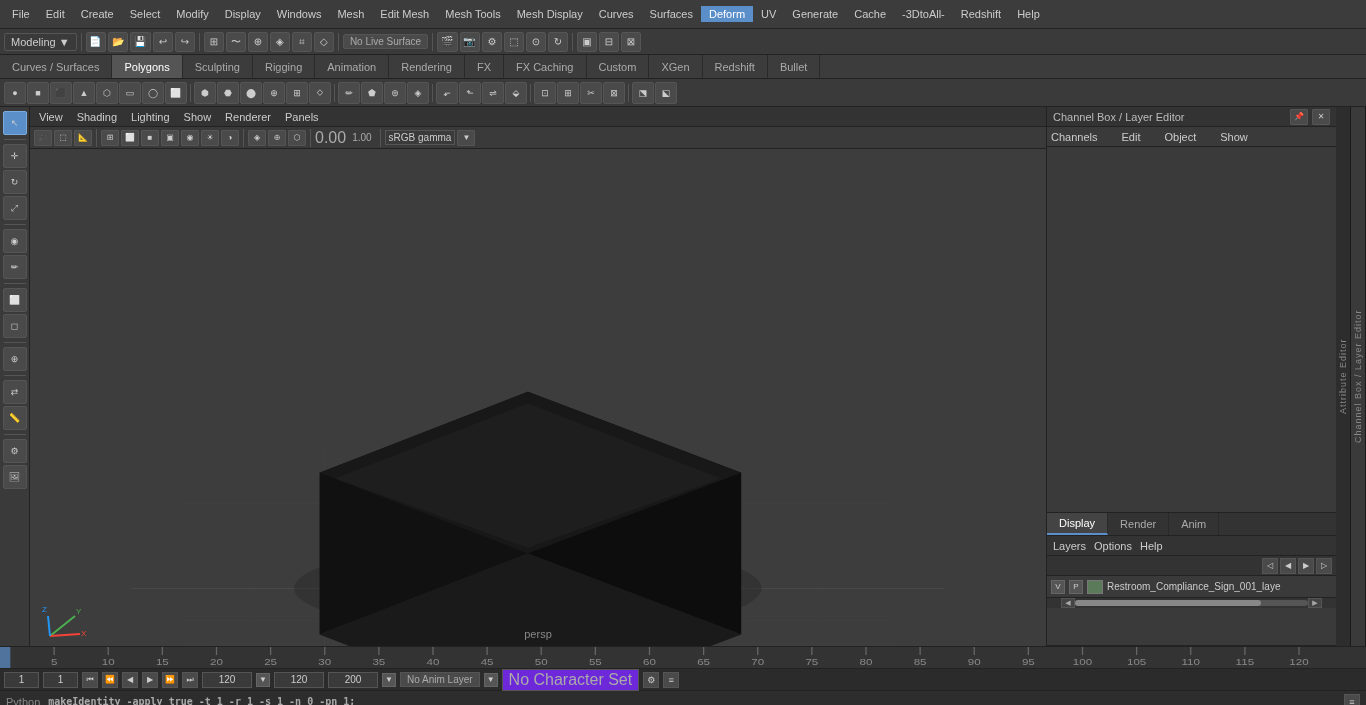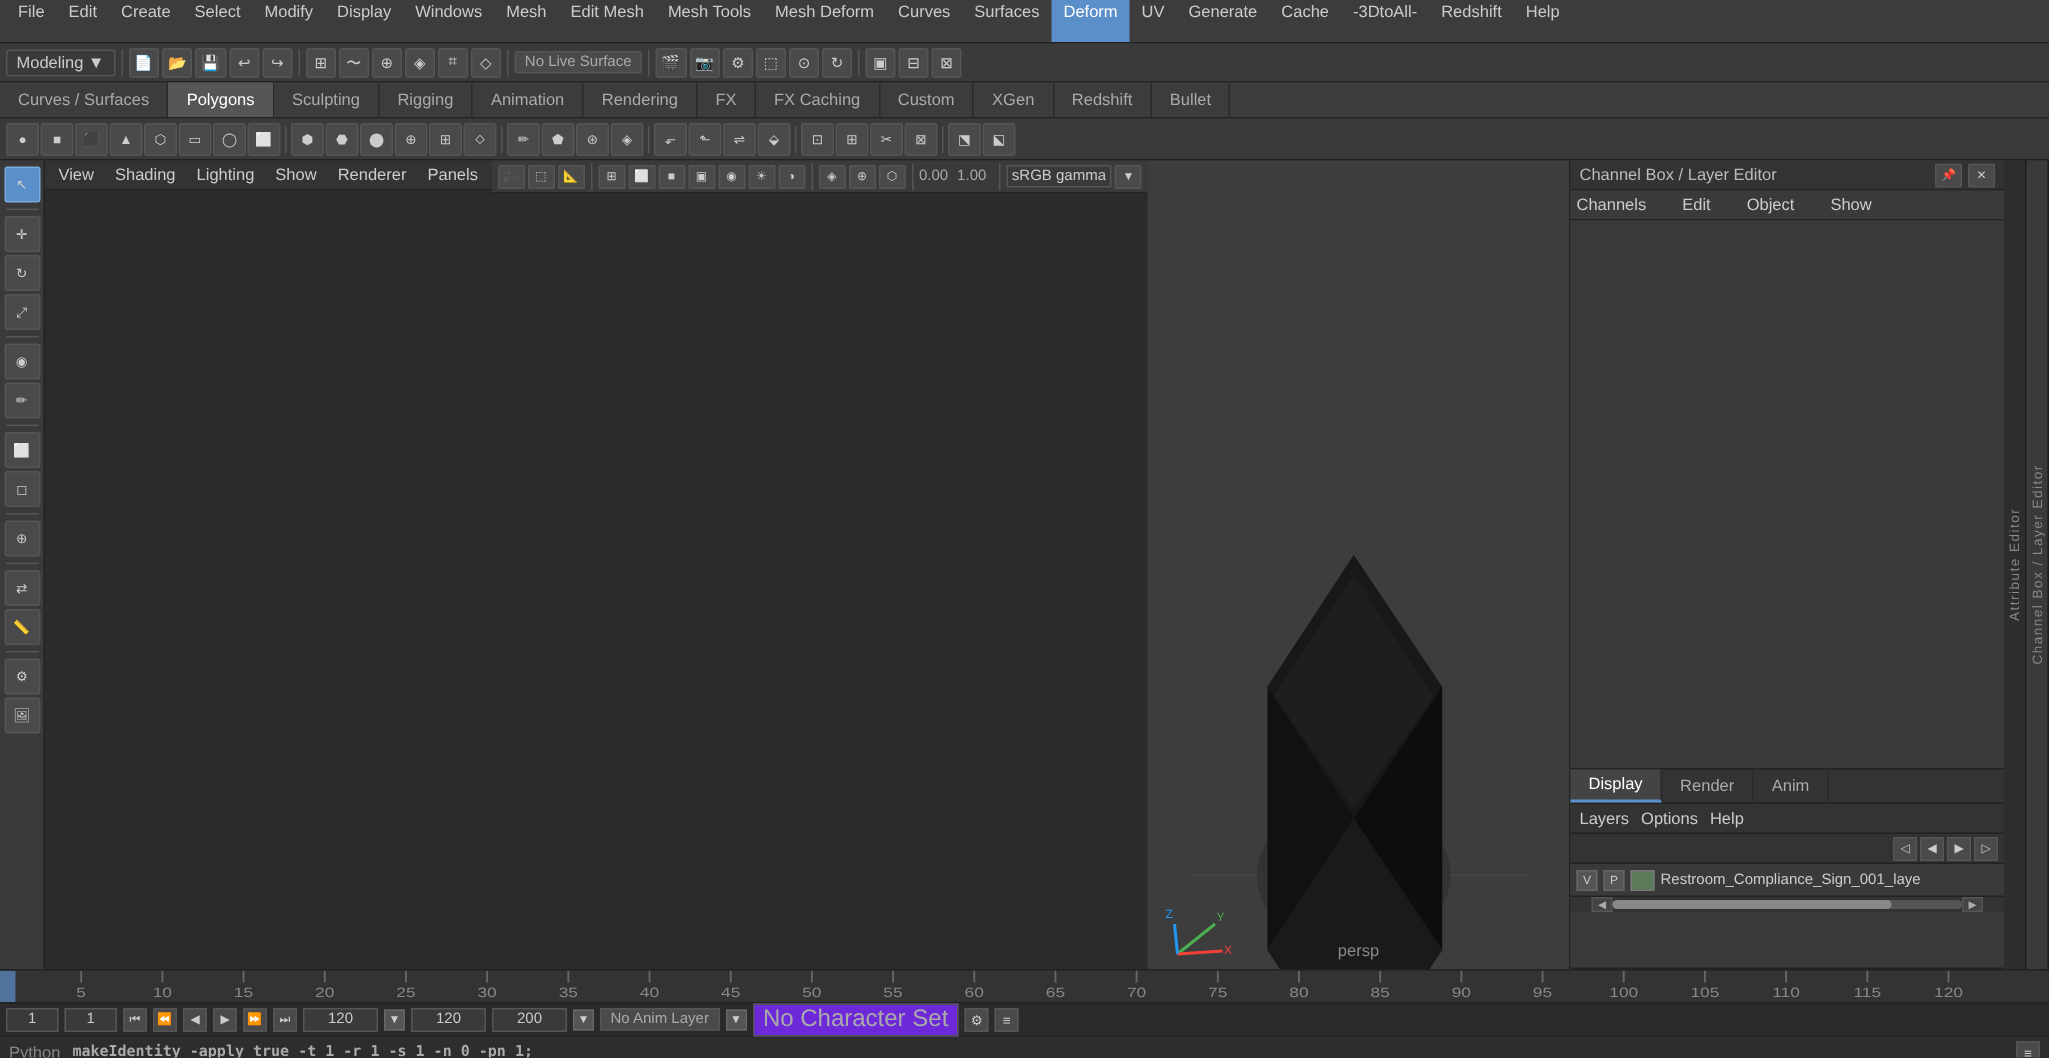--- a/index.html
+++ b/index.html
@@ -12,20 +12,21 @@
       color: #ccc;
       overflow: hidden;
       user-select: none;
     }
 
     
     #menu-bar {
       height: 29px;
       background: #3c3c3c;
       display: flex;
+      align-items: center;
       border-bottom: 1px solid #222;
       padding: 0 4px;
     }
     .menu-item {
       padding: 2px 8px;
       color: #ccc;
       cursor: pointer;
       font-size: 11px;
       white-space: nowrap;
     }
@@ -148,21 +149,21 @@
     }
     .left-btn.active { background: #5b8fca; border-color: #7aabdf; }
     .left-separator { width: 22px; height: 1px; background: #555; margin: 2px 0; }
 
     
     #viewport-area {
       flex: 1;
       background: #2b2b2b;
       position: relative;
       display: flex;
-      flex-direction: row;
+      flex-direction: column;
       justify-content: center;
     }
 
     
     #viewport-menubar {
       height: 20px;
       background: #333;
       display: flex;
       align-items: center;
       padding: 0 4px;
@@ -539,21 +540,21 @@
   <span class="menu-item">File</span>
   <span class="menu-item">Edit</span>
   <span class="menu-item">Create</span>
   <span class="menu-item">Select</span>
   <span class="menu-item">Modify</span>
   <span class="menu-item">Display</span>
   <span class="menu-item">Windows</span>
   <span class="menu-item">Mesh</span>
   <span class="menu-item">Edit Mesh</span>
   <span class="menu-item">Mesh Tools</span>
-  <span class="menu-item">Mesh Deform</span>
+  <span class="menu-item">Mesh Display</span>
   <span class="menu-item">Curves</span>
   <span class="menu-item">Surfaces</span>
   <span class="menu-item active">Deform</span>
   <span class="menu-item">UV</span>
   <span class="menu-item">Generate</span>
   <span class="menu-item">Cache</span>
   <span class="menu-item">-3DtoAll-</span>
   <span class="menu-item">Redshift</span>
   <span class="menu-item">Help</span>
 </div>
@@ -688,21 +689,21 @@
       <div class="vp-btn">■</div>
       <div class="vp-btn">▣</div>
       <div class="vp-btn">◉</div>
       <div class="vp-btn">☀</div>
       <div class="vp-btn">◑</div>
       <div class="tb-separator"></div>
       <div class="vp-btn">◈</div>
       <div class="vp-btn">⊕</div>
       <div class="vp-btn">⬡</div>
       <div class="tb-separator"></div>
-      <span style="font-size:10px;color:#aaa;">0.00</span>
+      <span style="font-size:16px;color:#aaa;">0.00</span>
       <span style="font-size:10px;color:#aaa;margin:12px 4px;">1.00</span>
       <div class="tb-separator"></div>
       <div class="vp-gamma-select">sRGB gamma</div>
       <div class="vp-btn">▼</div>
     </div>
 
     <div id="canvas-area">
       <svg id="grid-svg" viewBox="0 0 1000 430" preserveAspectRatio="none">
 
         <defs>

